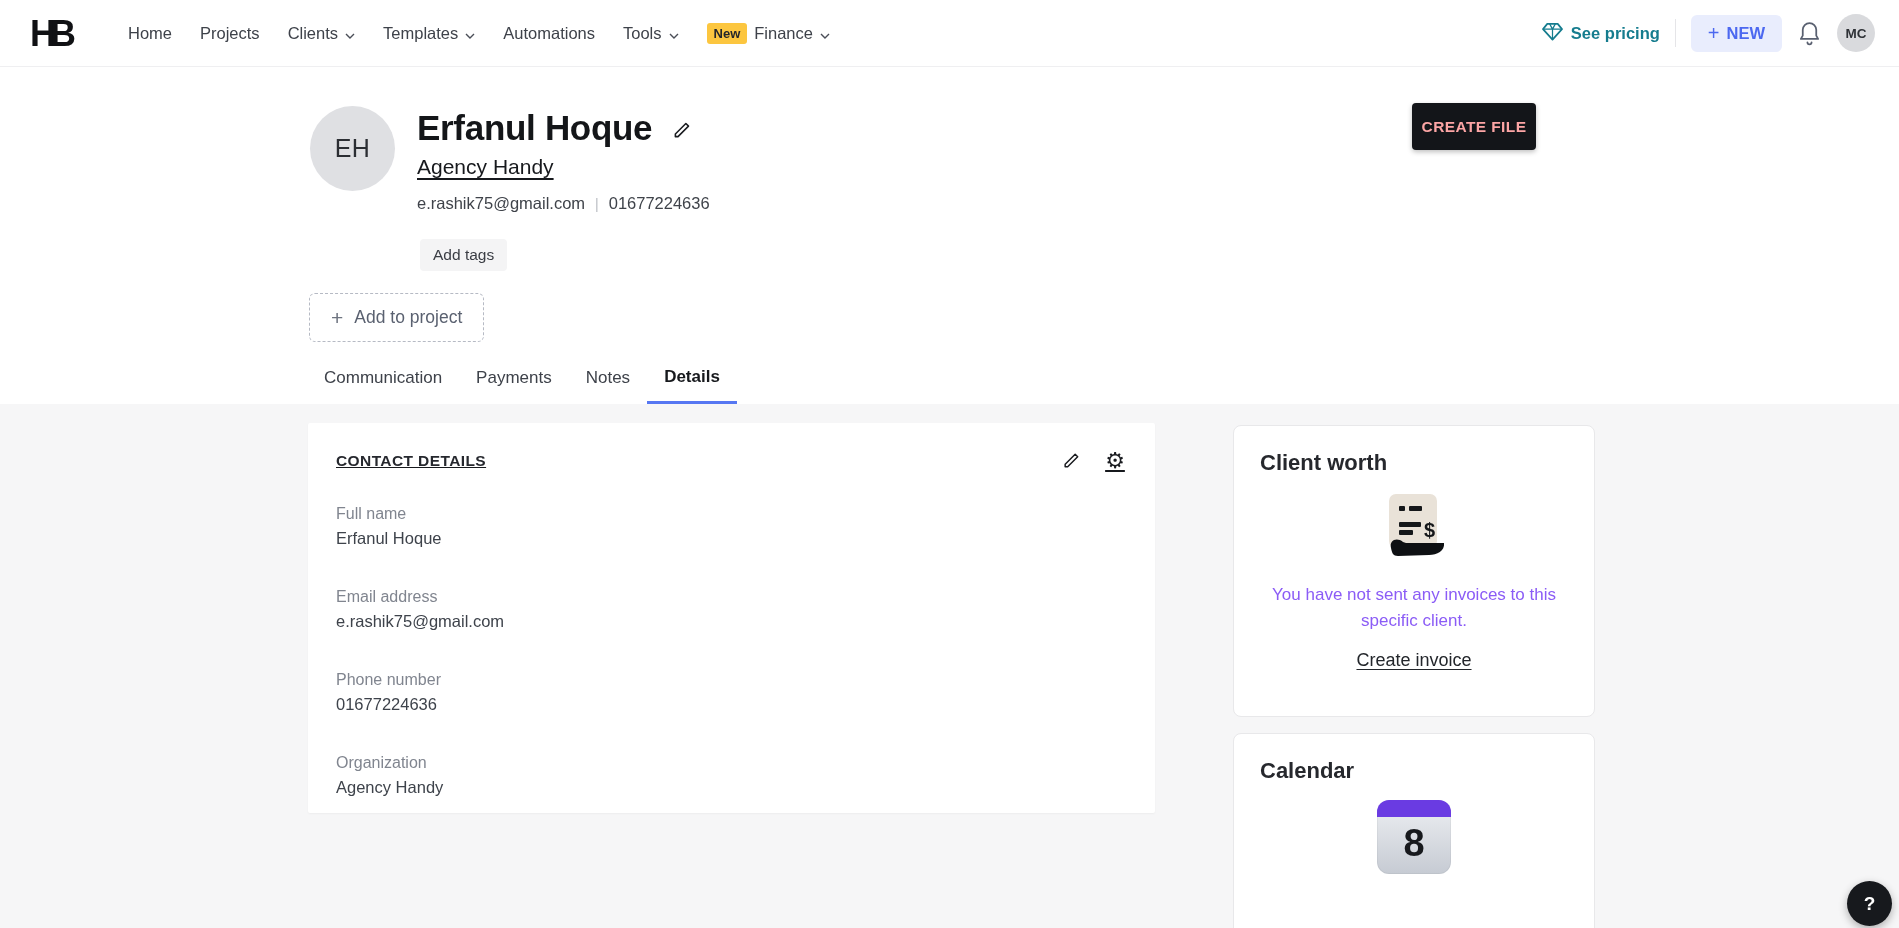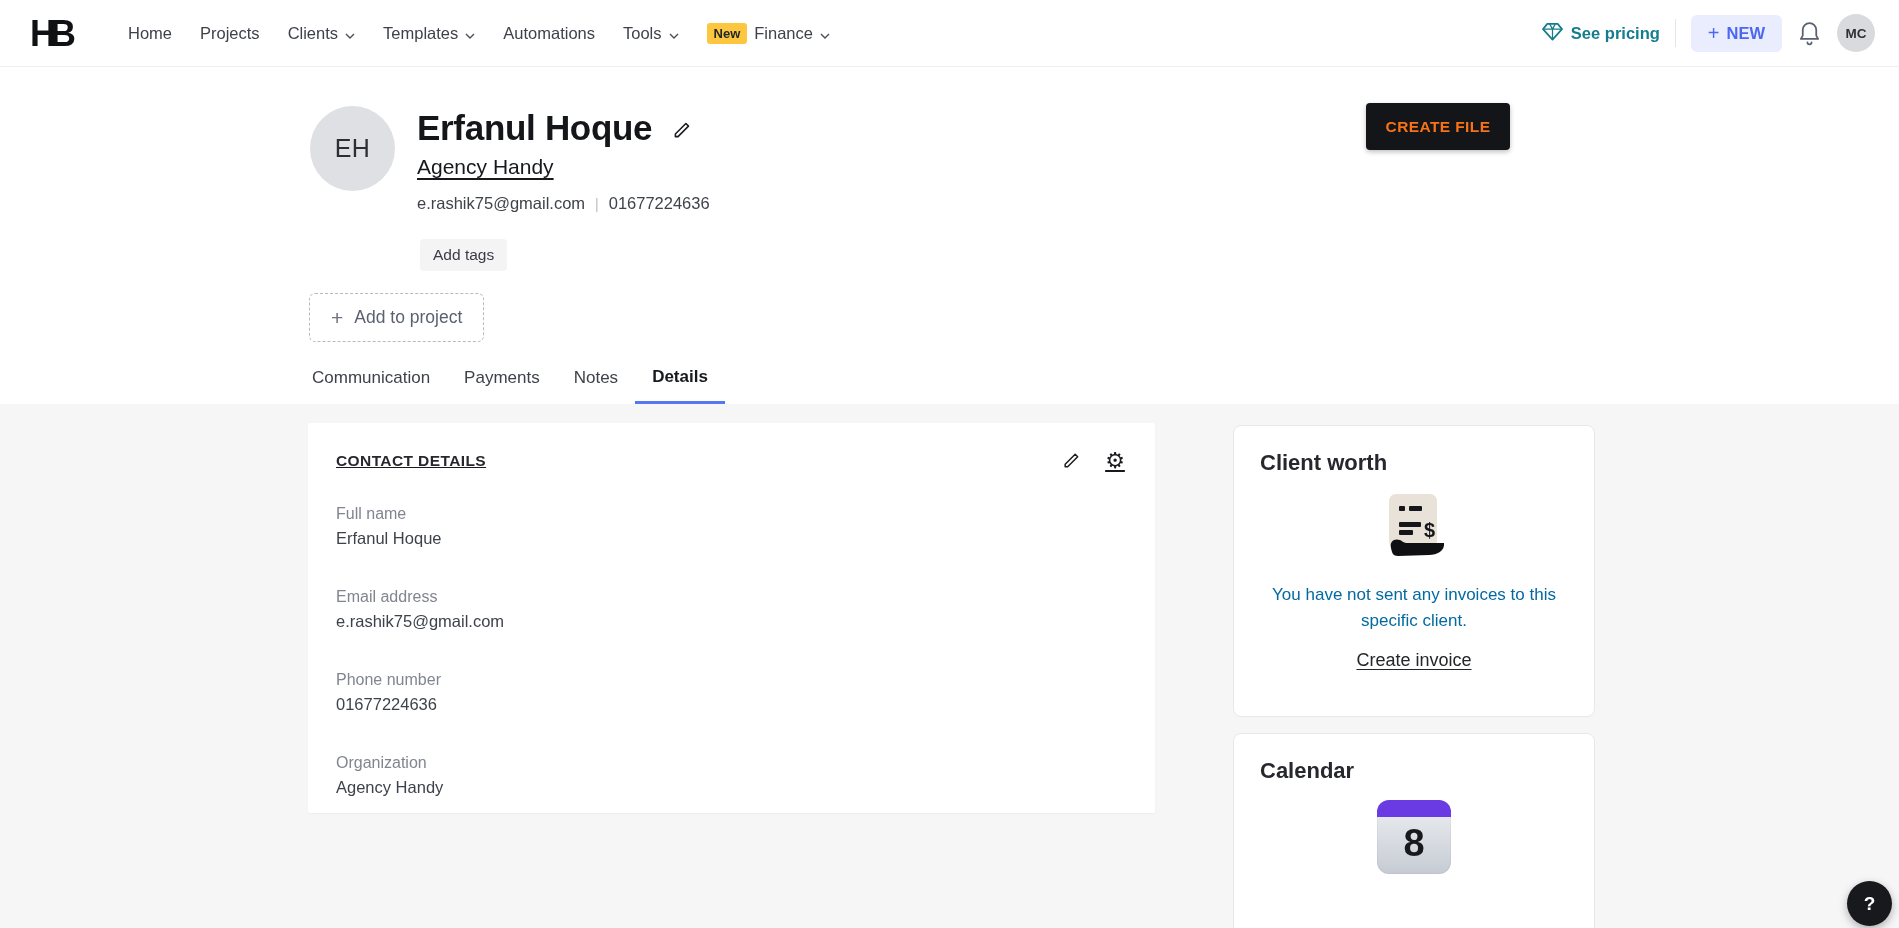--- a/index.html
+++ b/index.html
@@ -95,29 +95,29 @@
   }
   .add-project {
     position: absolute; left: 309px; top: 226px;
     display: flex; align-items: center; gap: 11px;
     border: 1px dashed #b6bac4; border-radius: 6px;
     background: transparent; padding: 13px 21px;
     font-family: inherit; font-size: 17.5px; color: #5a6170; cursor: pointer;
   }
   .add-project .plus { color: #6e7480; font-size: 21px; line-height: 16px; font-weight: 400; }
   .create-file {
-    position: absolute; left: 1366px; top: 36px;
-    width: 144px; height: 47px;
-    background: #131519; color: #f97316;
+    position: absolute; left: 1412px; top: 36px;
+    width: 124px; height: 47px;
+    background: #131519; color: #fca5a5;
     border: none; border-radius: 4px;
     font-family: inherit; font-size: 15.5px; font-weight: 700; letter-spacing: 0.4px;
     cursor: pointer; box-shadow: 0 2px 5px rgba(0,0,0,0.25);
   }
   .tabs {
-    position: absolute; left: 312px; bottom: 0;
+    position: absolute; left: 324px; bottom: 0;
     display: flex; gap: 34px; align-items: flex-end;
   }
   .tab {
     font-size: 17px; color: #3e424a; padding-bottom: 16px;
     cursor: pointer; white-space: nowrap;
   }
   .tab.active {
     color: #17191d; font-weight: 700;
     padding: 0 17px 14px; margin: 0 -17px;
     border-bottom: 3px solid #5677f2;
@@ -149,21 +149,21 @@
     position: absolute; left: 1233px; width: 362px;
     background: #fff; border: 1px solid #e8e8ea; border-radius: 8px;
     padding: 24px 26px;
   }
   .worth-card { top: 21px; height: 292px; }
   .cal-card { top: 329px; height: 300px; }
   .side-title { font-size: 22px; font-weight: 700; color: #26282d; }
   .side-icon-wrap { display: flex; justify-content: center; margin-top: 16px; }
   .side-msg {
     margin-top: 20px; text-align: center;
-    font-size: 17px; line-height: 1.5; color: #0369a1;
+    font-size: 17px; line-height: 1.5; color: #8b5cf6;
     padding: 0 8px;
   }
   .side-link {
     display: block; margin-top: 17px; text-align: center;
     font-size: 18px; color: #23262b; text-decoration: underline;
     text-underline-offset: 3px; cursor: pointer;
   }
   .cal-icon {
     width: 74px; height: 74px; border-radius: 12px;
     background: linear-gradient(180deg, #eef0f3 0%, #c6cbd3 100%);

